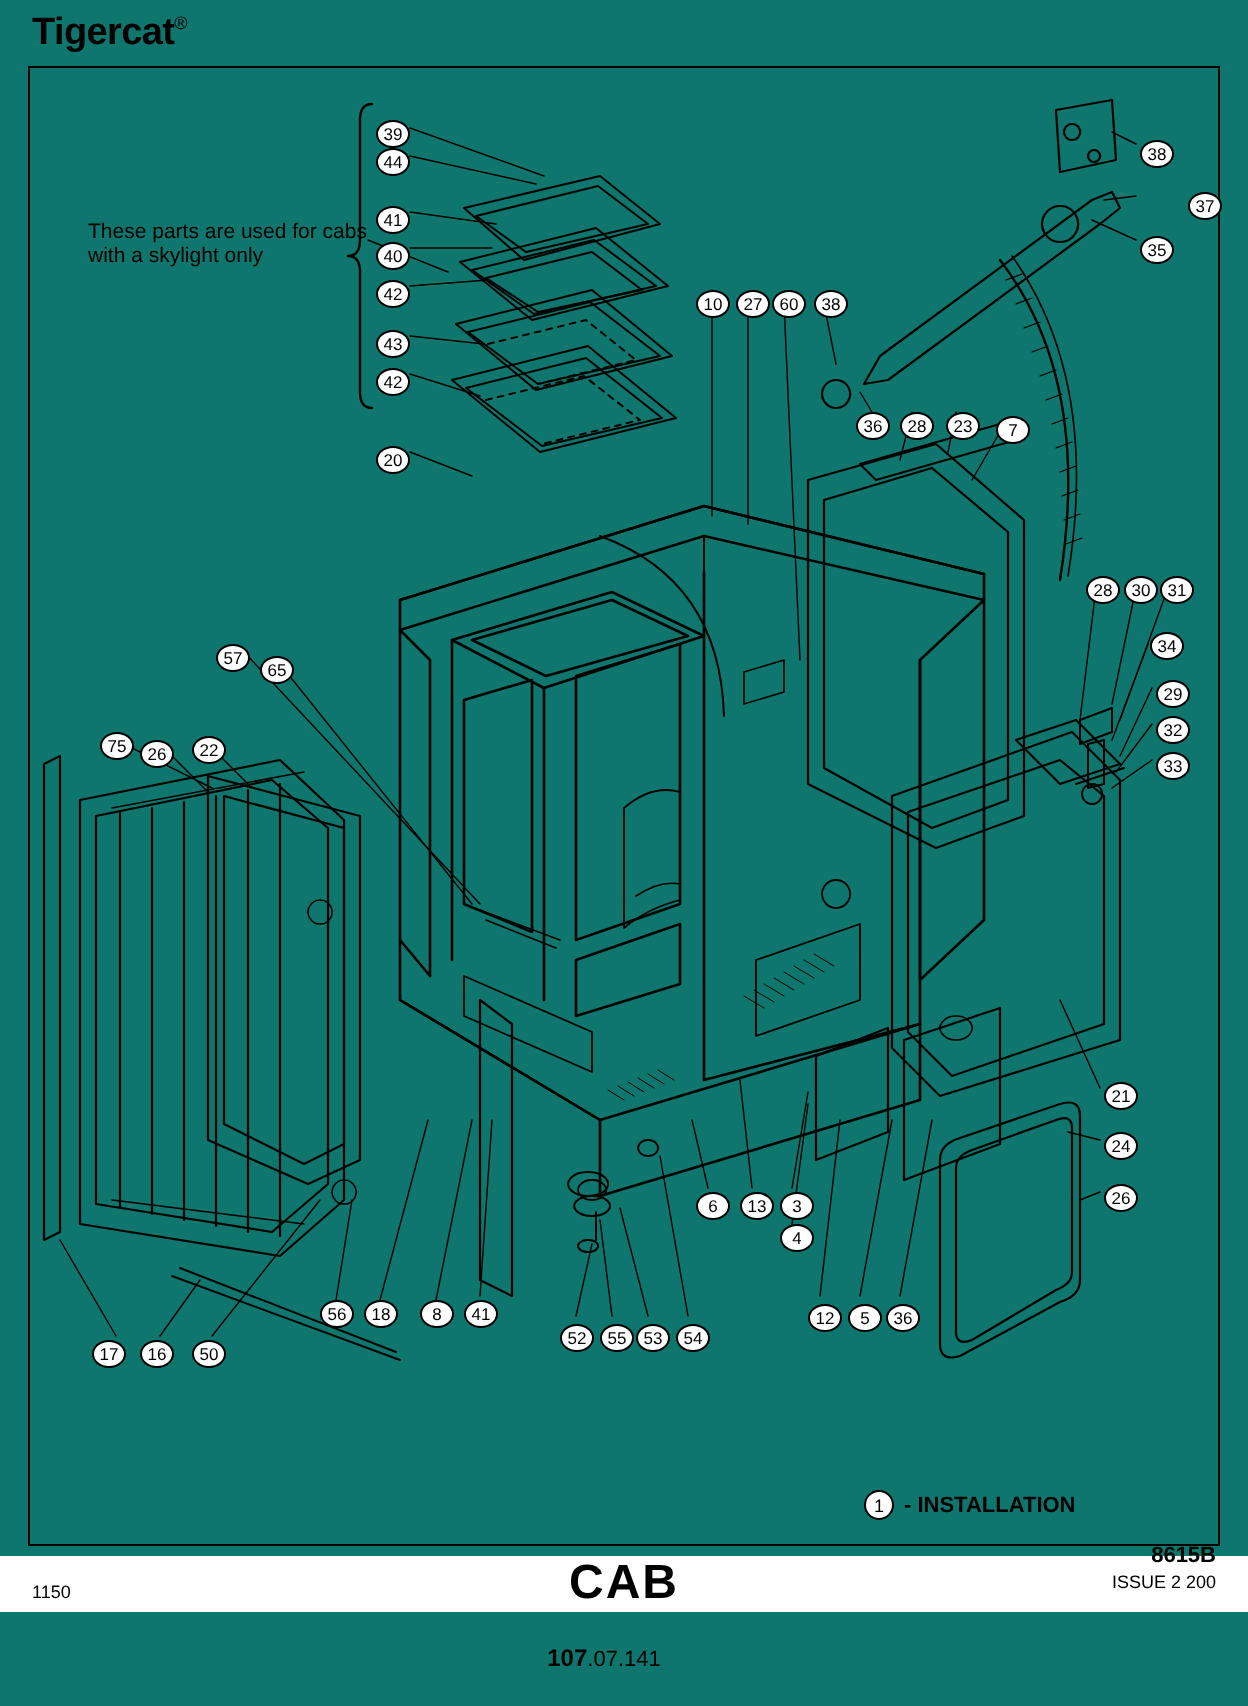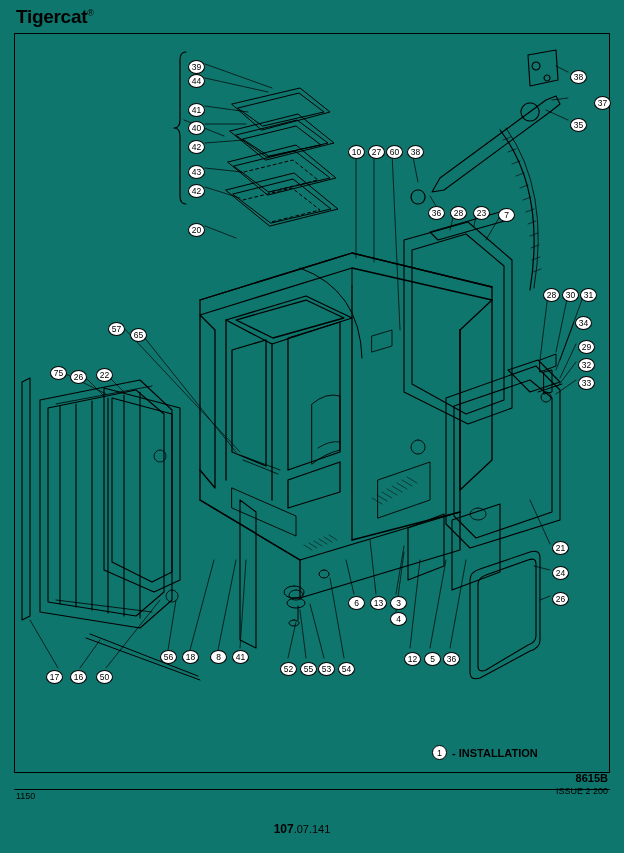--- a/index.html
+++ b/index.html
@@ -235,20 +235,21 @@
         <path d="M396 594 L404 546"></path>
         <path d="M396 612 L404 552"></path>
         <path d="M410 648 L420 560"></path>
         <path d="M430 648 L446 560"></path>
         <path d="M450 648 L466 560"></path>
         <path d="M184 120 L224 136"></path>
       </g>
     </g>
   </svg>
 
+  <div id="note">These parts are used for cabs with a skylight only</div>
 
   <div id="balloons">
       <div class="balloon" style="left: 188px; top: 60px;">39</div>
       <div class="balloon" style="left: 188px; top: 74px;">44</div>
       <div class="balloon" style="left: 188px; top: 103px;">41</div>
       <div class="balloon" style="left: 188px; top: 121px;">40</div>
       <div class="balloon" style="left: 188px; top: 140px;">42</div>
       <div class="balloon" style="left: 188px; top: 165px;">43</div>
       <div class="balloon" style="left: 188px; top: 184px;">42</div>
       <div class="balloon" style="left: 188px; top: 223px;">20</div>
@@ -297,18 +298,19 @@
       <div class="balloon" style="left: 424px; top: 652px;">5</div>
       <div class="balloon" style="left: 443px; top: 652px;">36</div>
     </div>
 
   <div id="legend">
     <span class="circnum">1</span>
     <span>- INSTALLATION</span>
   </div>
 
   <div id="footrule"></div>
+  <div id="cab"><span>CAB</span></div>
   <div id="leftnum">1150</div>
   <div id="partnum">8615B</div>
   <div id="issue">ISSUE 2 200</div>
   <div id="pagenum"><b>107</b><span>.07.141</span></div>
 
 </div>
 
 </body></html>

